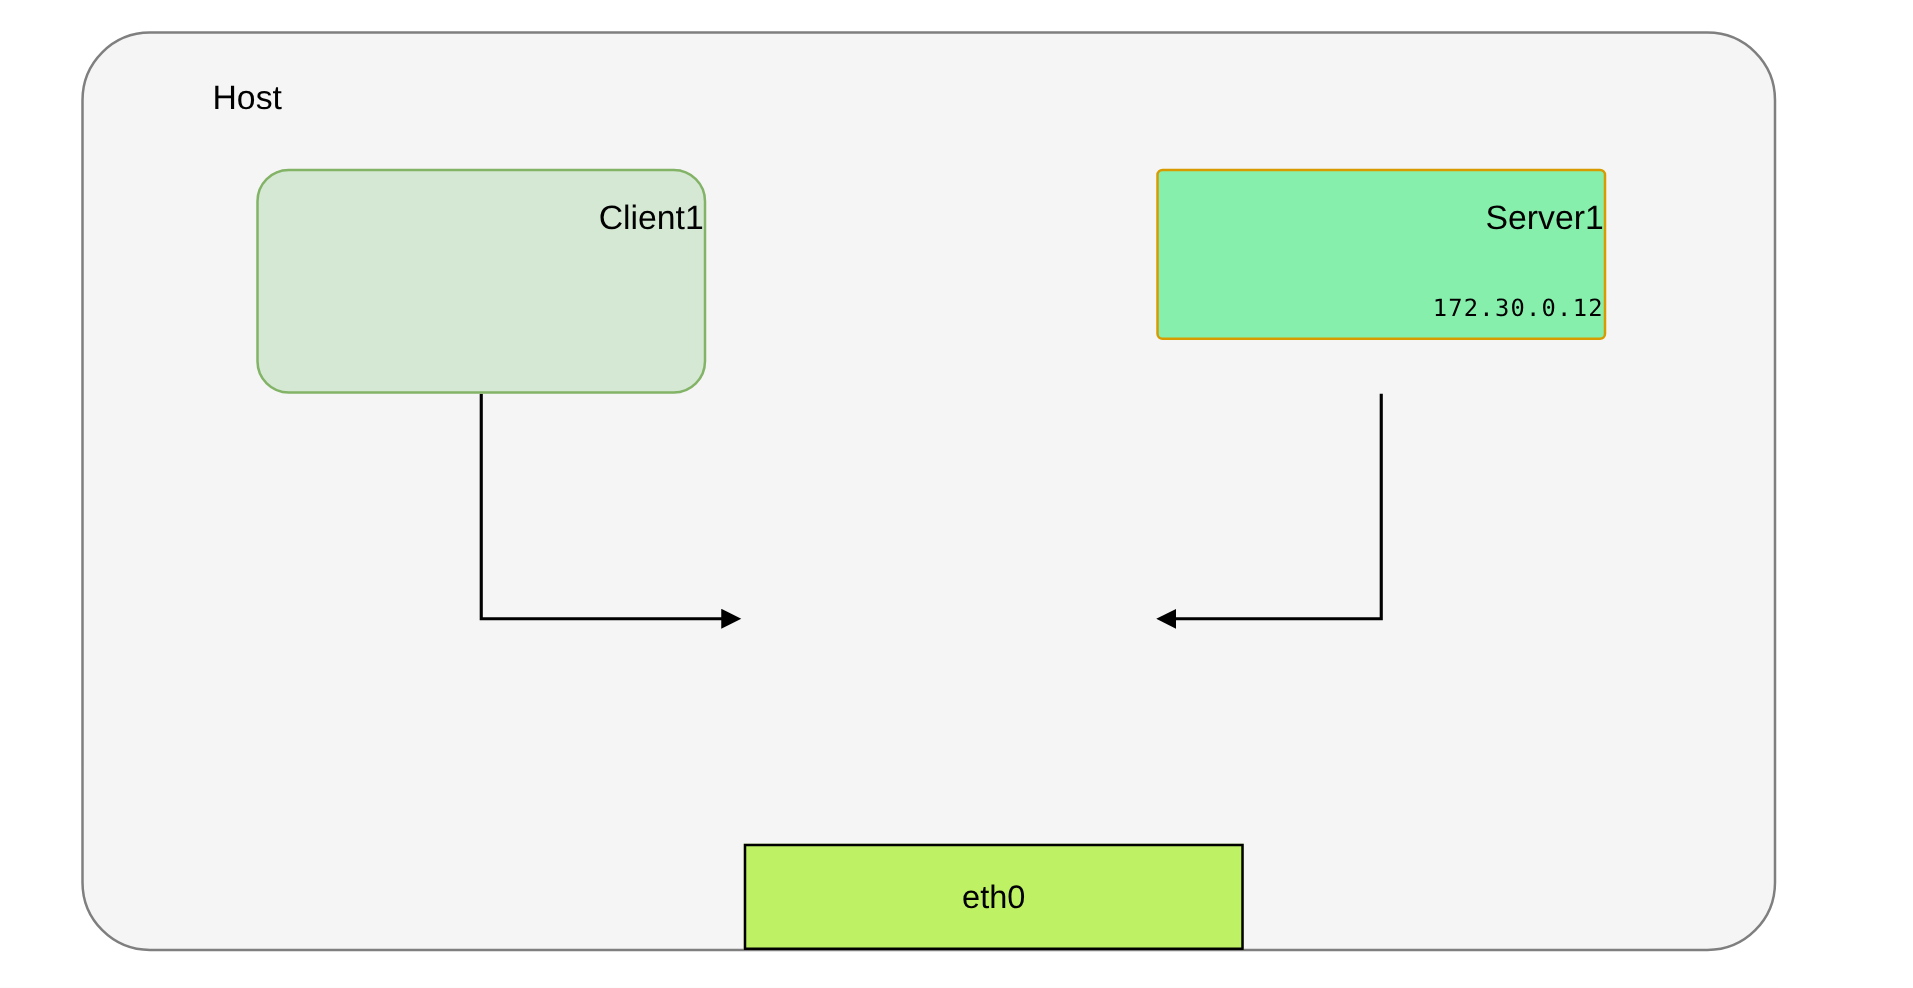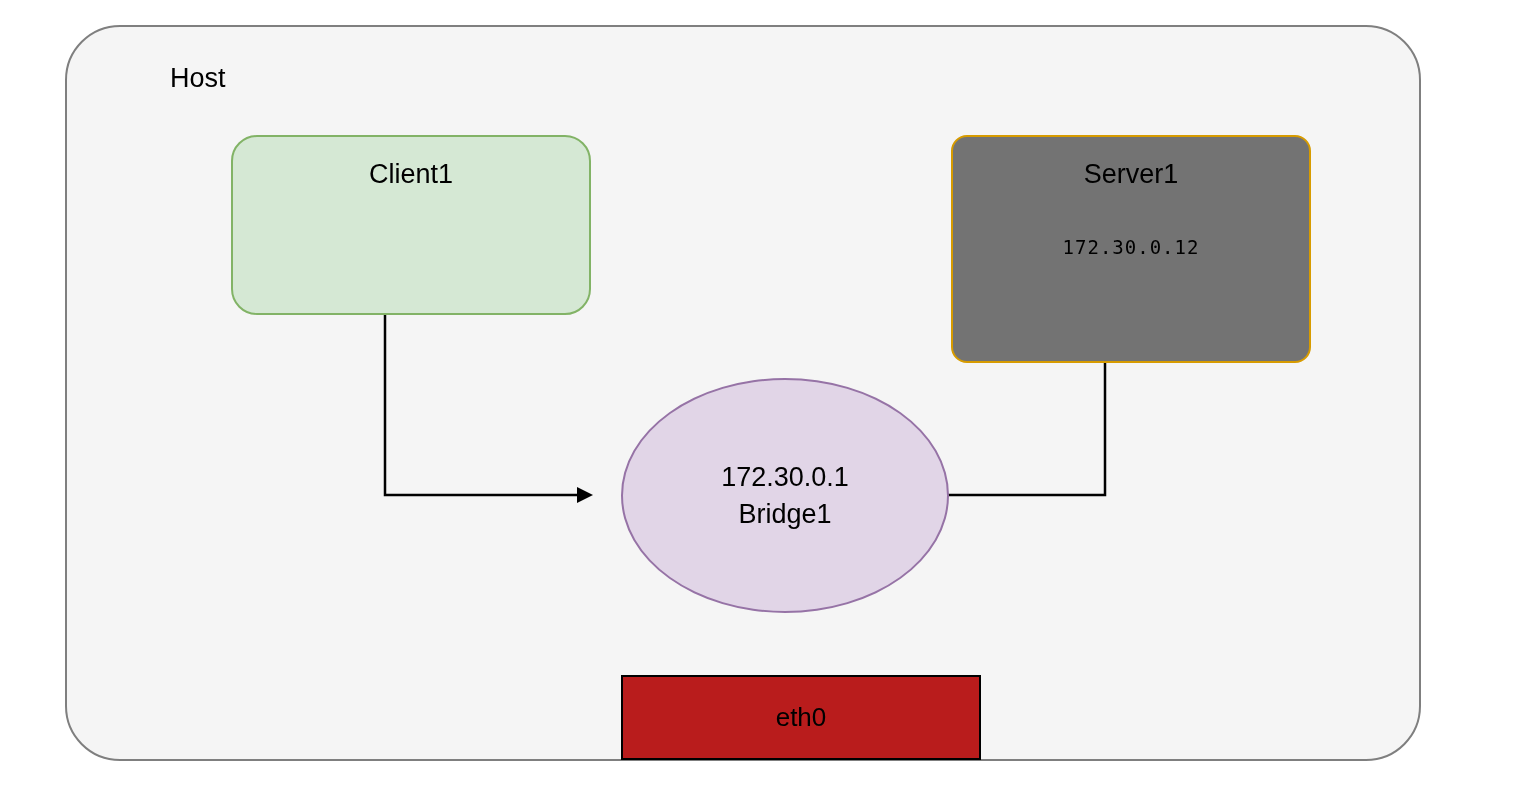--- a/index.html
+++ b/index.html
@@ -30,40 +30,39 @@
   .host-label {
     position: absolute;
     left: 170px;
     top: 63px;
     font-size: 27px;
     color: #000000;
   }
   .node {
     position: absolute;
     box-sizing: border-box;
-    text-align: center;
-    margin-left: 26px;
+    text-align: right;
   }
   .client-box {
     left: 205px;
     top: 135px;
     width: 360px;
     height: 180px;
     background: #d5e8d4;
     border: 2px solid #82b366;
     border-radius: 26px;
   }
   .server-box {
     left: 925px;
     top: 135px;
     width: 360px;
-    height: 228px;
-    background: #737373;
+    height: 137px;
+    background: #86efac;
     border: 2px solid #d79b00;
-    border-radius: 16px;
+    border-radius: 5px;
   }
   .node-title {
     margin-top: 22px;
     font-size: 27px;
     color: #000000;
   }
   .node-ip {
     margin-top: 46px;
     font-family: "DejaVu Sans Mono", monospace;
     font-size: 19px;
@@ -83,23 +82,23 @@
     justify-content: center;
   }
   .bridge-text {
     font-size: 27px;
     color: #000000;
     line-height: 1.35;
   }
   .eth-box {
     left: 595px;
     top: 675px;
-    width: 360px;
+    width: 400px;
     height: 85px;
-    background: #b91c1c;
+    background: #bef264;
     border: 2px solid #000000;
     display: flex;
     align-items: center;
     justify-content: center;
     font-size: 26px;
     color: #000000;
   }
   .edges-layer {
     position: absolute;
     left: 0;
@@ -130,24 +129,18 @@
 
   <div class="node client-box">
     <div class="node-title">Client1</div>
   </div>
 
   <div class="node server-box">
     <div class="node-title">Server1</div>
     <div class="node-ip">172.30.0.12</div>
   </div>
 
-  <div class="node bridge-ellipse">
-    <div class="bridge-text">
-      <div>172.30.0.1</div>
-      <div>Bridge1</div>
-    </div>
-  </div>
 
   <div class="node eth-box">
     <span>eth0</span>
   </div>
 
 </div>
 
 </body></html>

